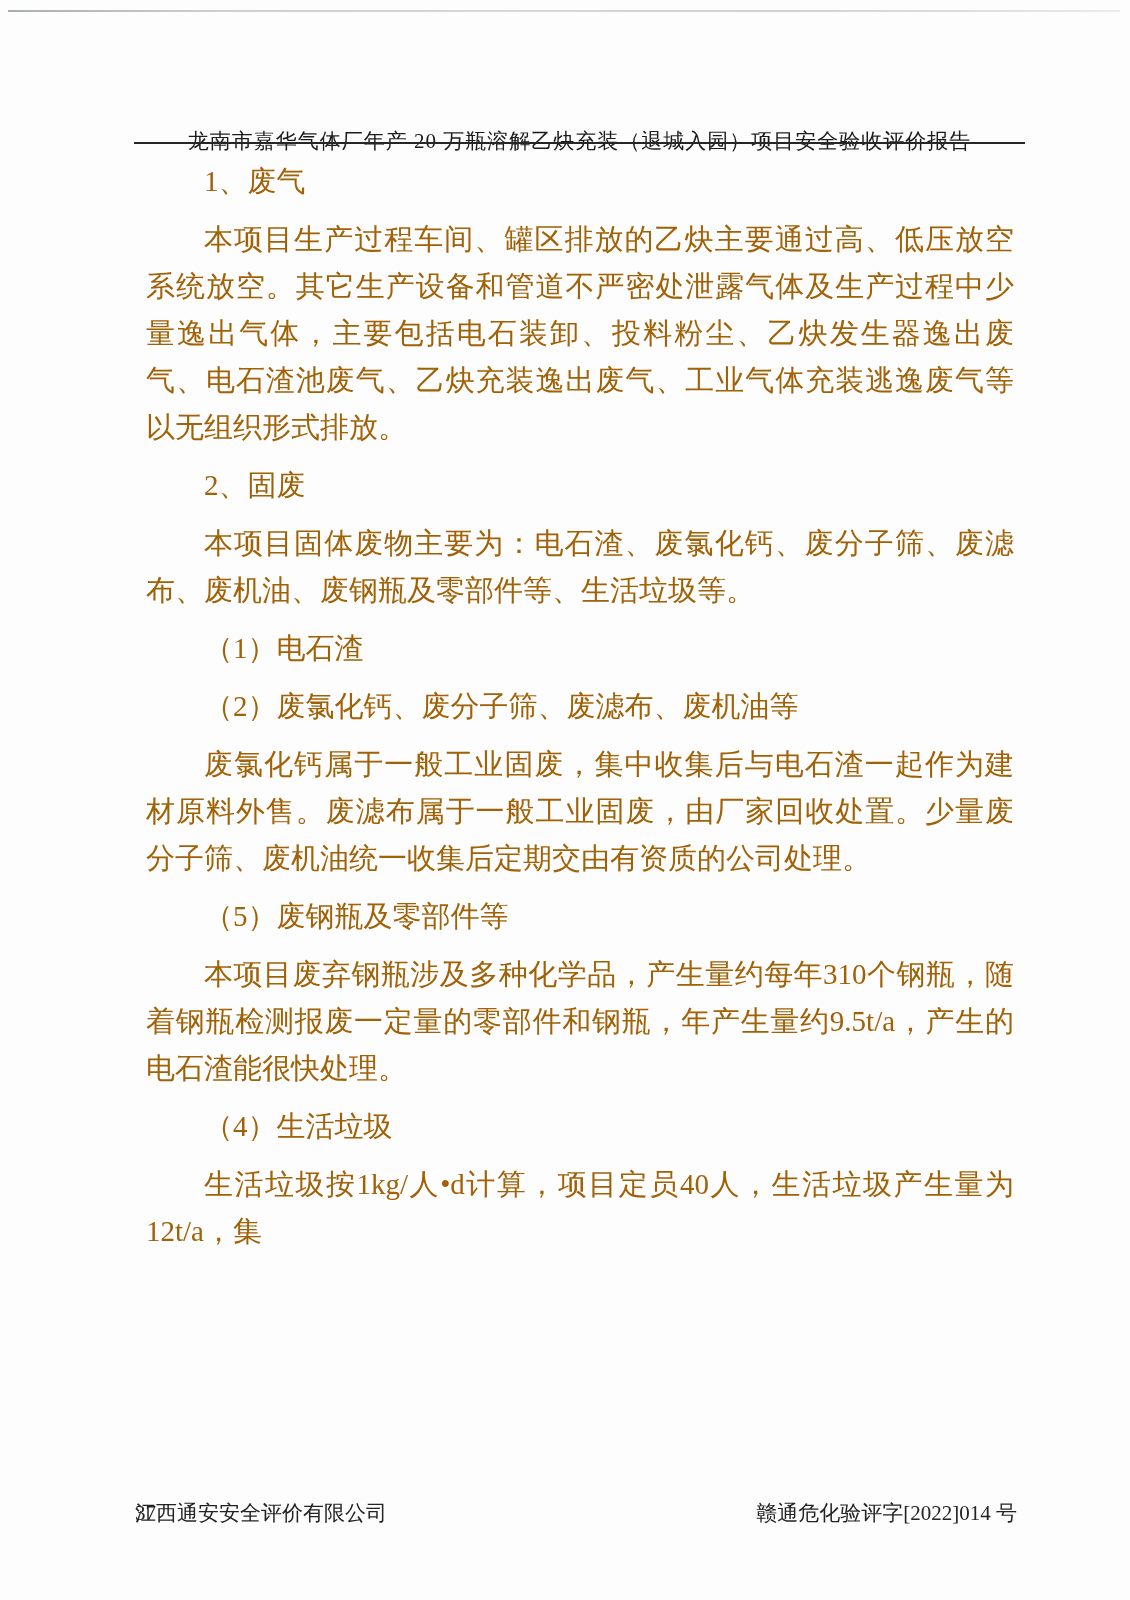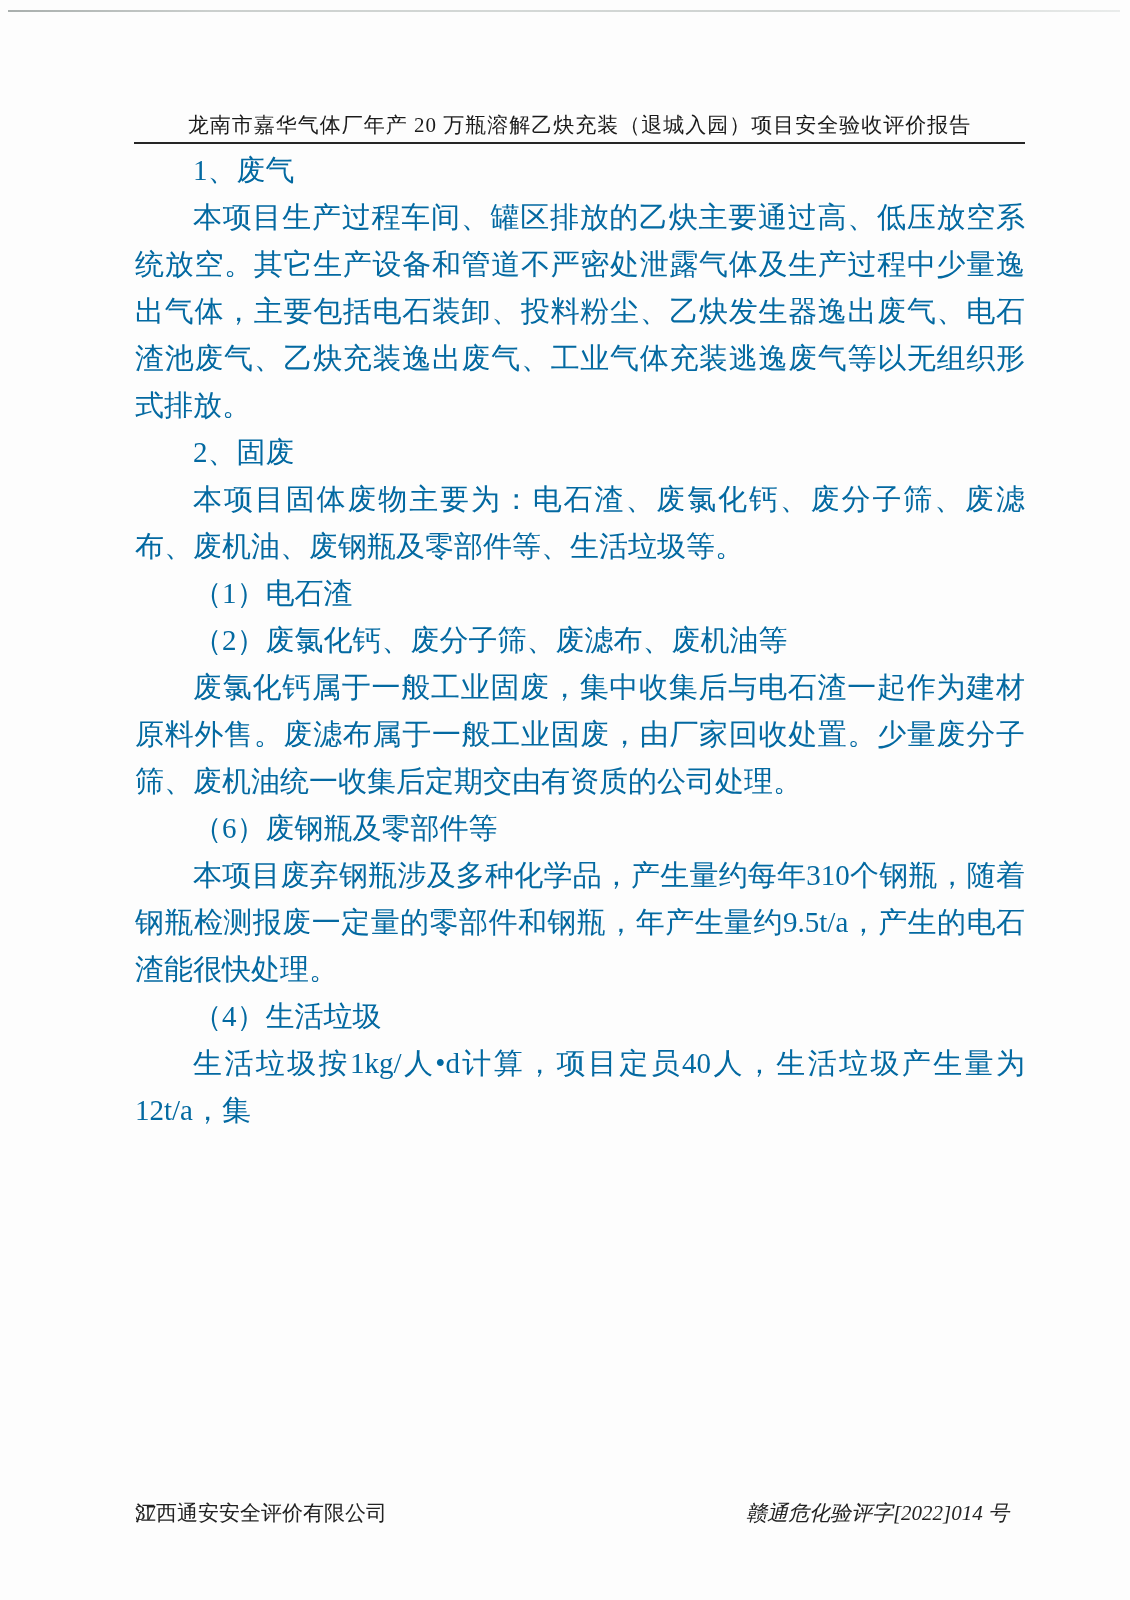--- a/index.html
+++ b/index.html
@@ -22,21 +22,21 @@
     top: 10px;
     left: 8px;
     width: 1112px;
     height: 2px;
     background: linear-gradient(to right,
       #9aa19f 0%, #c2c7c5 18%, #cdd2d0 45%, #c6cbc9 70%, #d7dbd9 88%, #e6e9e8 100%);
     opacity: 0.85;
   }
   .header-title {
     position: absolute;
-    top: 110px;
+    top: 126px;
     left: 134px;
     width: 891px;
     text-align: center;
     font-size: 21px;
     line-height: 30px;
     letter-spacing: 1px;
     color: #1b1b1b;
     white-space: nowrap;
   }
   .header-rule {
@@ -50,64 +50,64 @@
   .content {
     position: absolute;
     top: 147px;
     left: 135px;
     width: 890px;
   }
   .block {
     font-size: 29px;
     line-height: 47px;
     text-indent: 2em;
-    margin: 0;
-    color: #0369a1;
+    margin: 11px;
+    color: #a16207;
   }
   .block.para {
     text-align: justify;
     text-justify: inter-character;
     font-family: Liberation Serif, serif;
   }
   .block.heading {
     text-align: left;
   }
   .footer {
     position: absolute;
     top: 1496px;
     left: 135px;
     width: 890px;
     font-size: 21px;
     line-height: 34px;
     color: #222222;
   }
   .footer-company { position: absolute; left: 0; top: 0; }
   .footer-page   { position: absolute; left: 0; right: 8px; top: 0; text-align: left; }
-  .footer-doc    { position: absolute; right: 16px; top: 0; font-style: italic; }
+  .footer-doc    { position: absolute; right: 8px; top: 0; }
 </style>
 </head>
 <body>
 
 <div class="page">
 
   <div class="scan-line"></div>
 
   <div class="header-title">龙南市嘉华气体厂年产 20 万瓶溶解乙炔充装（退城入园）项目安全验收评价报告</div>
 
   <div class="header-rule"></div>
 
   <div class="content">
     <p class="block heading">1、废气</p>
     <p class="block para">本项目生产过程车间、罐区排放的乙炔主要通过高、低压放空系统放空。其它生产设备和管道不严密处泄露气体及生产过程中少量逸出气体，主要包括电石装卸、投料粉尘、乙炔发生器逸出废气、电石渣池废气、乙炔充装逸出废气、工业气体充装逃逸废气等以无组织形式排放。</p>
     <p class="block heading">2、固废</p>
     <p class="block para">本项目固体废物主要为：电石渣、废氯化钙、废分子筛、废滤布、废机油、废钢瓶及零部件等、生活垃圾等。</p>
     <p class="block heading">（1）电石渣</p>
     <p class="block heading">（2）废氯化钙、废分子筛、废滤布、废机油等</p>
     <p class="block para">废氯化钙属于一般工业固废，集中收集后与电石渣一起作为建材原料外售。废滤布属于一般工业固废，由厂家回收处置。少量废分子筛、废机油统一收集后定期交由有资质的公司处理。</p>
-    <p class="block heading">（6）废钢瓶及零部件等</p>
+    <p class="block heading">（5）废钢瓶及零部件等</p>
     <p class="block para">本项目废弃钢瓶涉及多种化学品，产生量约每年310个钢瓶，随着钢瓶检测报废一定量的零部件和钢瓶，年产生量约9.5t/a，产生的电石渣能很快处理。</p>
     <p class="block heading">（4）生活垃圾</p>
     <p class="block para">生活垃圾按1kg/人•d计算，项目定员40人，生活垃圾产生量为12t/a，集</p>
   </div>
 
   <div class="footer">
     <span class="footer-company">江西通安安全评价有限公司</span>
     <span class="footer-page">37</span>
     <span class="footer-doc">赣通危化验评字[2022]014 号</span>
   </div>

